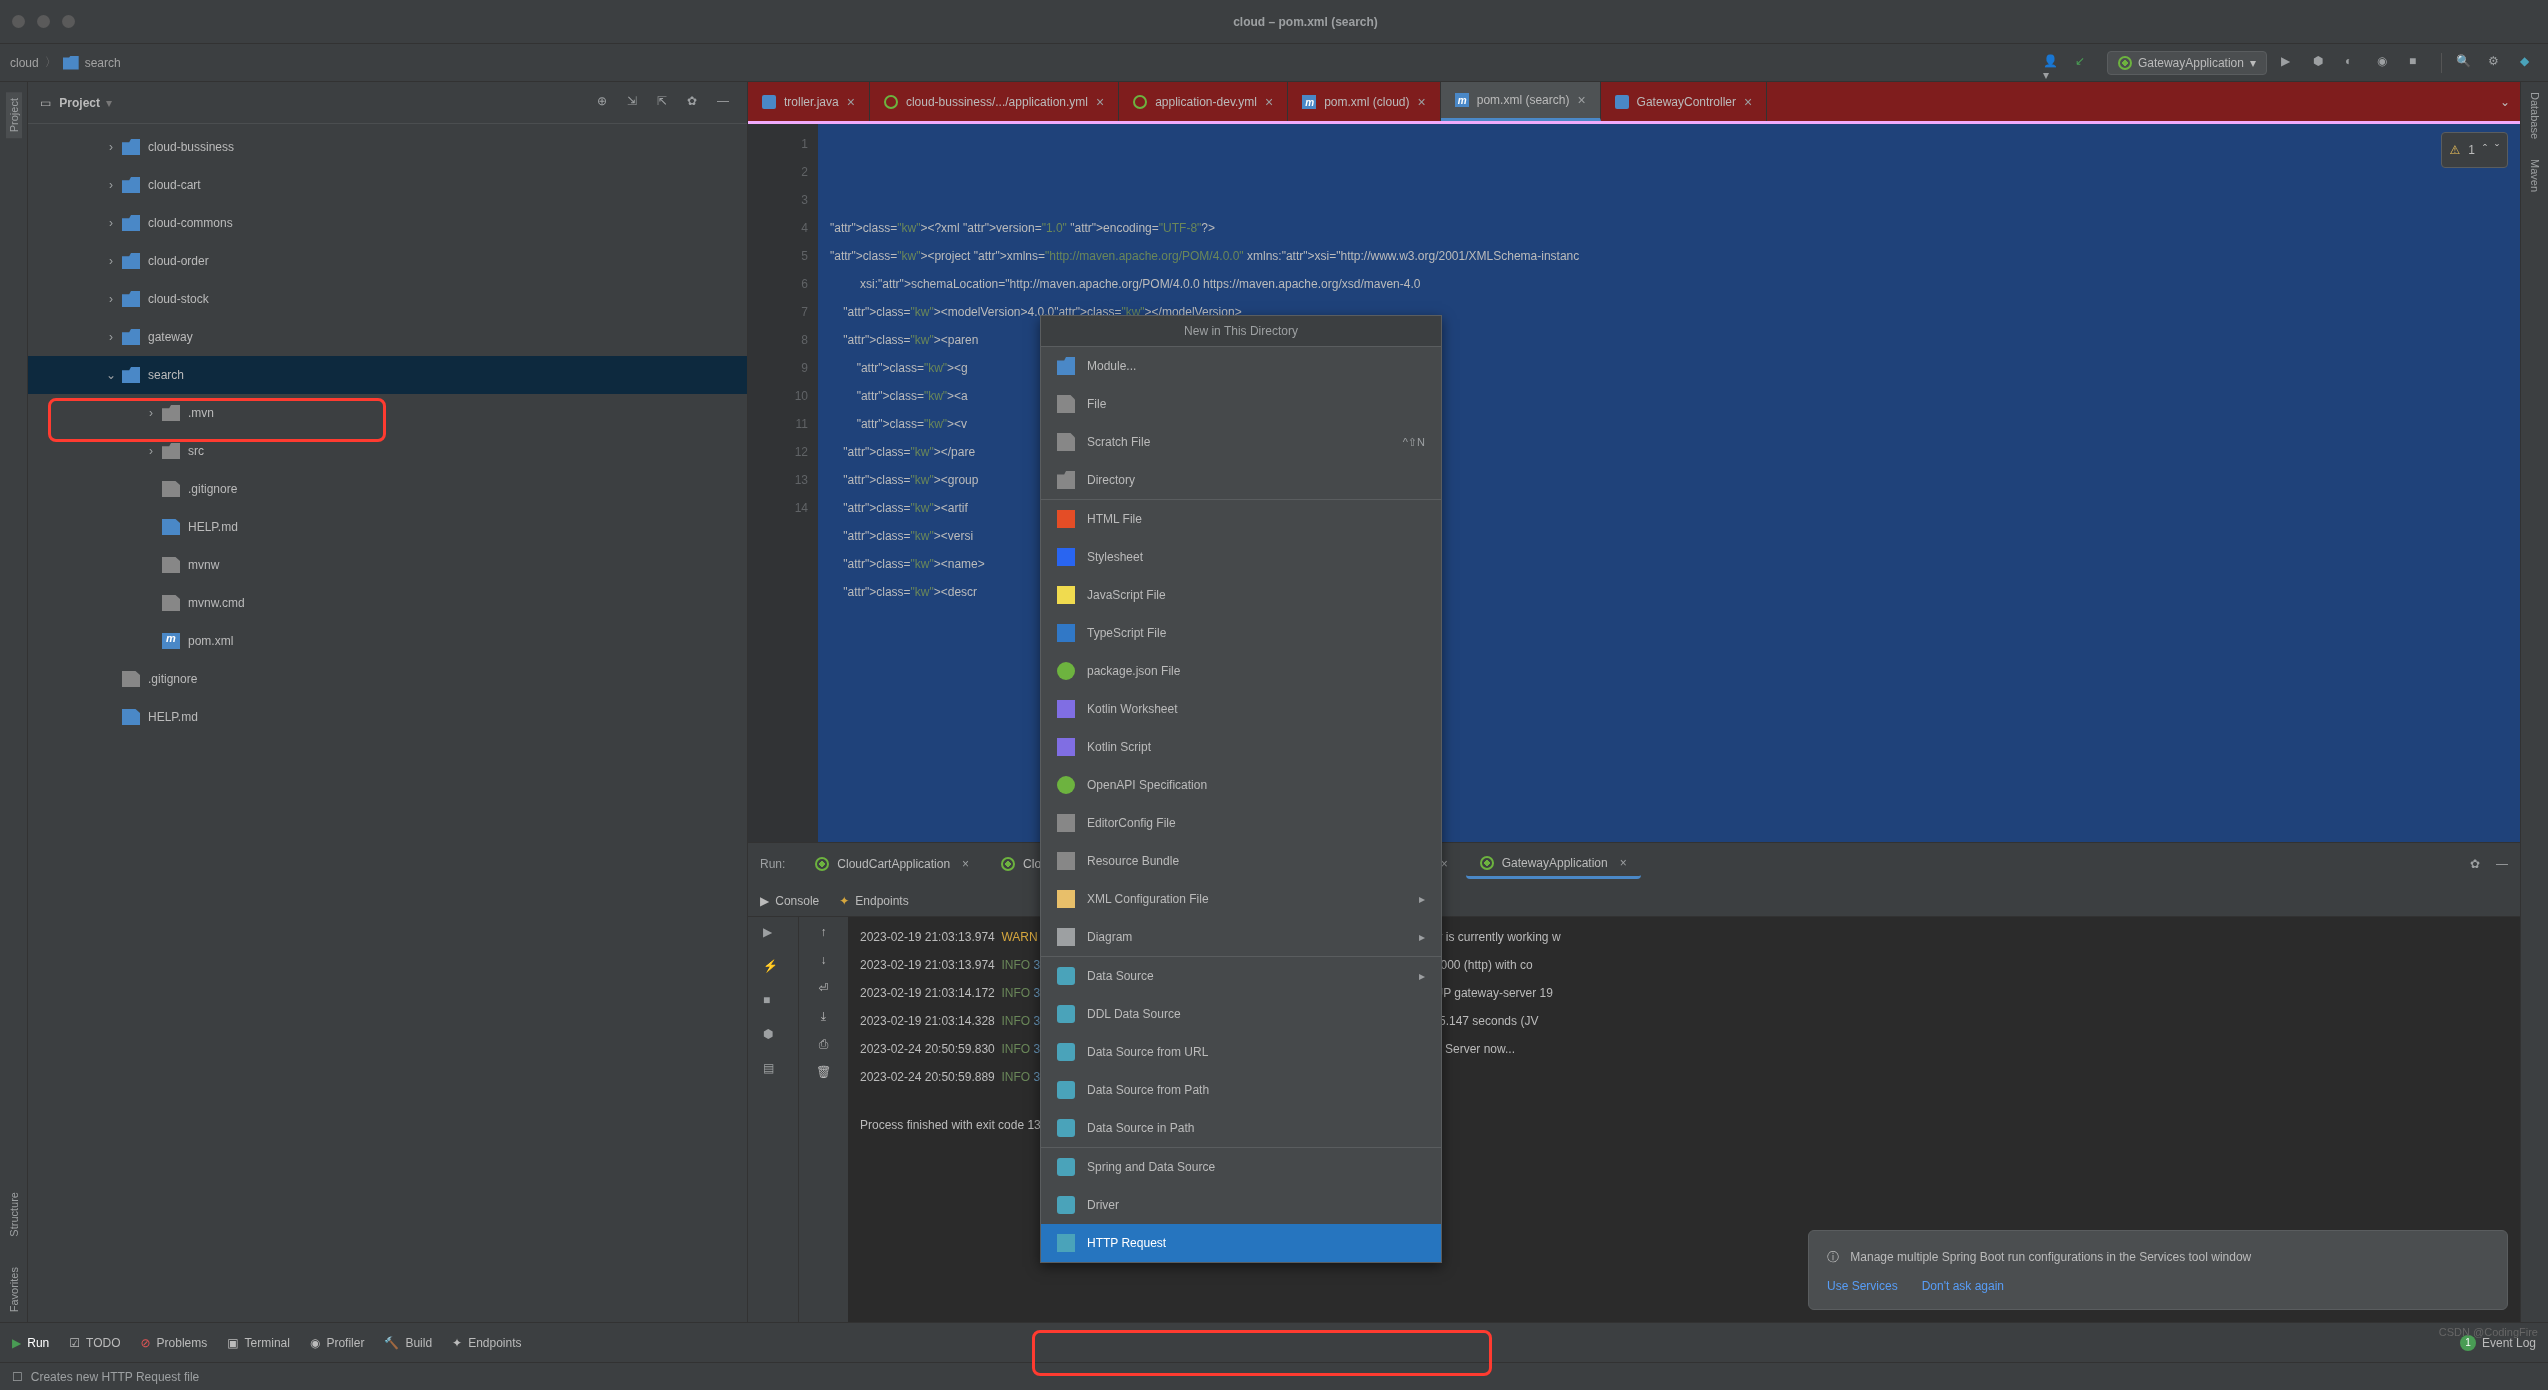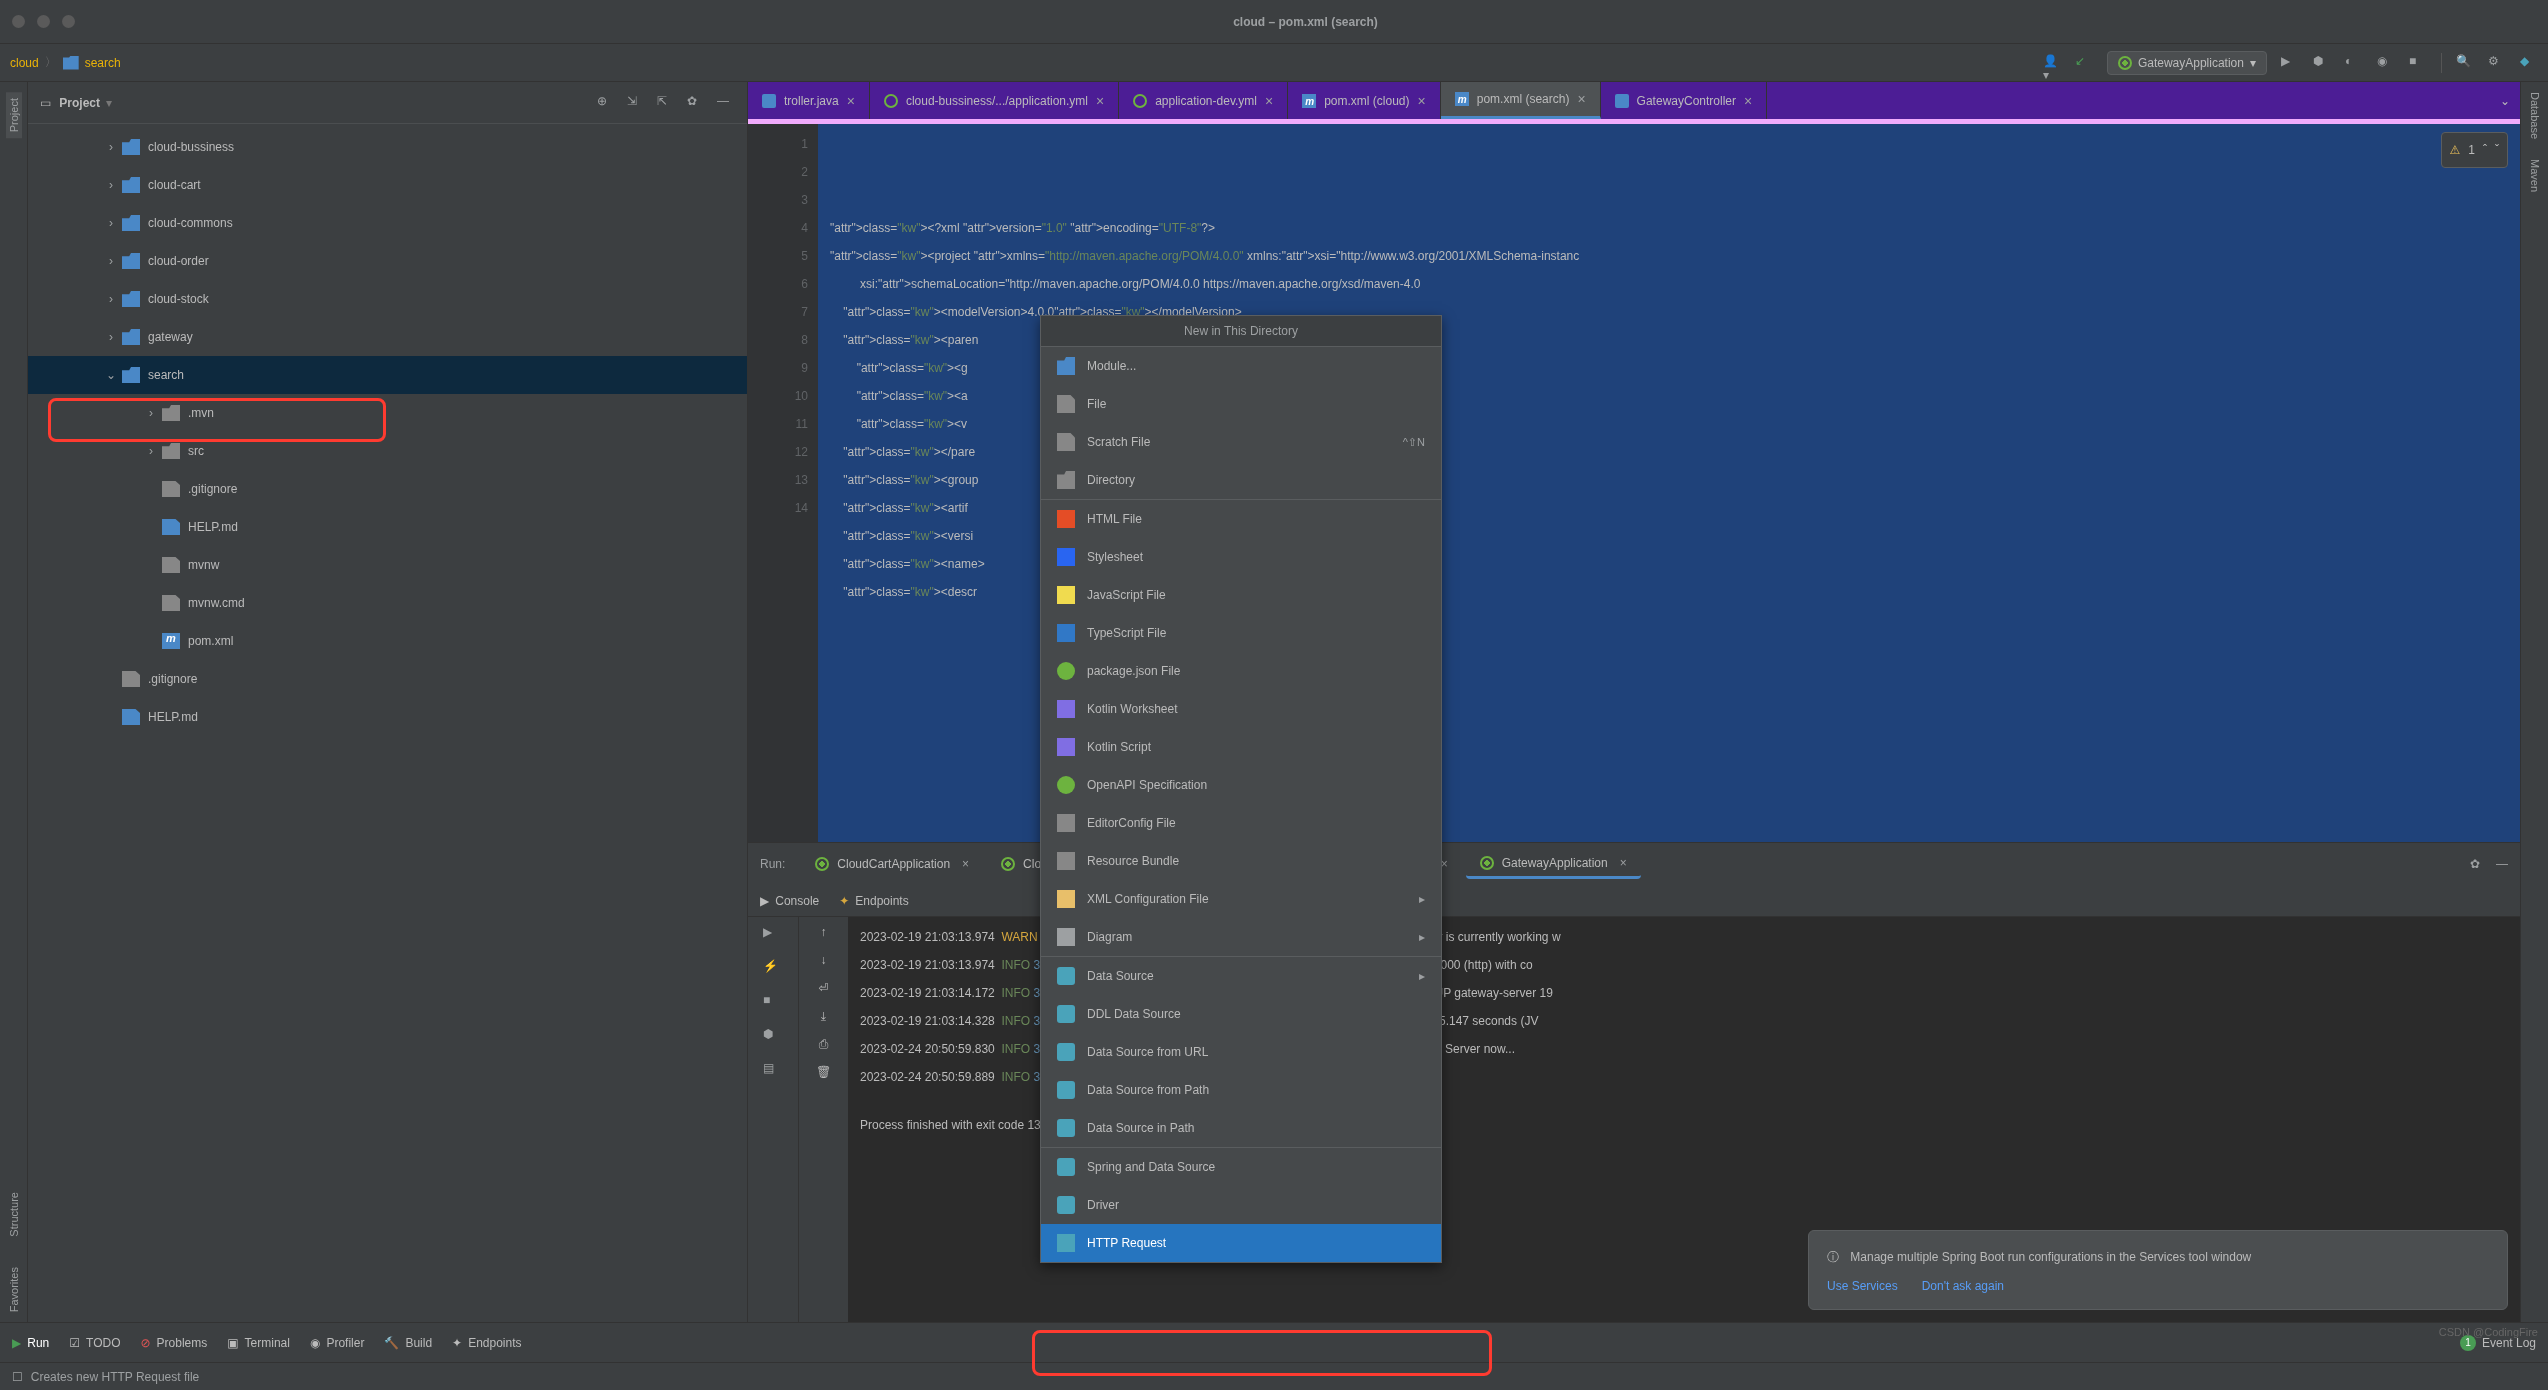--- a/index.html
+++ b/index.html
@@ -2,21 +2,21 @@
 <html><head>
 <meta charset="utf-8">
 <style>
 *{margin:0;padding:0;box-sizing:border-box;font-family:"Segoe UI",Arial,sans-serif;font-size:12px;user-select:none}
 body{background:#3c3f41;color:#bbbbbb;overflow:hidden;width:2548px;height:1390px;transform-origin:top left}
 .titlebar{height:44px;background:#3c3f41;display:flex;align-items:center;padding:0 12px;border-bottom:1px solid #323232}
 .traffic{display:flex;gap:12px;align-items:center}
 .traffic span{width:13px;height:13px;border-radius:50%;background:#5a5a5a}
 .title-text{flex:1;text-align:center;color:#9da0a2;font-weight:600}
 .breadcrumb-bar{height:38px;background:#3c3f41;display:flex;align-items:center;padding:0 10px;border-bottom:1px solid #323232}
-.breadcrumb-bar .crumb{color:#eab308;display:flex;align-items:flex-start;gap:6px}
+.breadcrumb-bar .crumb{color:#a3a3a3;display:flex;align-items:flex-start;gap:6px}
 .breadcrumb-bar .sep{margin:0 6px;color:#777}
 .folder-icon{width:16px;height:14px;background:#4a88c7;clip-path:polygon(0 15%,40% 15%,50% 0,100% 0,100% 100%,0 100%)}
 .toolbar-right{margin-left:auto;display:flex;align-items:center;gap:14px}
 .toolbar-right .icon{width:18px;height:18px;color:#9da0a2;cursor:pointer}
 .run-config{background:#4b4e50;border:1px solid #5a5d5f;border-radius:4px;padding:4px 10px;display:flex;align-items:center;gap:6px;cursor:pointer}
 .sb-icon{width:14px;height:14px;border-radius:50%;background:radial-gradient(circle,#6db33f 40%,transparent 40%);border:2px solid #6db33f}
 .play{color:#499c54}
 .bug{color:#499c54}
 .main{display:flex;height:calc(100% - 44px - 38px - 40px - 28px)}
 .left-rail{width:28px;background:#3c3f41;border-right:1px solid #323232;display:flex;flex-direction:column;align-items:center;padding-top:10px;gap:30px}
@@ -35,21 +35,21 @@
 .tree-row .chev{width:14px;text-align:center;color:#9da0a2}
 .tree-row .ticon{width:18px;height:16px;margin:0 8px 0 4px}
 .ticon.folder{background:#4a88c7;clip-path:polygon(0 20%,40% 20%,50% 0,100% 0,100% 100%,0 100%)}
 .ticon.folder-g{background:#878787;clip-path:polygon(0 20%,40% 20%,50% 0,100% 0,100% 100%,0 100%)}
 .ticon.file{background:#878787;clip-path:polygon(0 0,75% 0,100% 25%,100% 100%,0 100%)}
 .ticon.m{background:#4a88c7;clip-path:none;position:relative}
 .ticon.m::after{content:"m";position:absolute;color:#fff;font-size:11px;font-style:italic;left:4px;top:-1px;font-weight:bold}
 .ticon.md{background:#4a88c7;clip-path:polygon(0 0,75% 0,100% 25%,100% 100%,0 100%)}
 .red-box{position:absolute;border:3px solid #ff3b30;border-radius:8px;pointer-events:none}
 .editor-area{flex:1;display:flex;flex-direction:column;background:#2b2b2b;position:relative;min-width:0}
-.tabs{height:42px;display:flex;align-items:center;background:#4c1d95;border-bottom:5px solid #f0abfc;overflow:hidden}
+.tabs{height:42px;display:flex;align-items:center;background:#7f1d1d;border-bottom:3px solid #f0abfc;overflow:hidden}
 .tab{height:100%;display:flex;align-items:center;padding:0 14px;gap:8px;border-right:1px solid #323232;cursor:pointer;white-space:nowrap}
 .tab.active{background:#4e5254;border-bottom:3px solid #4a88c7}
 .tab .close{color:#9da0a2;font-size:14px}
 .tab .jicon{width:14px;height:14px;background:#4a88c7;border-radius:2px}
 .tab .sicon{width:14px;height:14px;border-radius:50%;border:2px solid #6db33f}
 .tab .micon{width:14px;height:14px;background:#4a88c7}
 .tab .micon::after{content:"m";color:#fff;font-style:italic;font-weight:bold;font-size:10px;padding-left:3px}
 .gutter-editor{flex:1;display:flex;overflow:hidden}
 .gutter{width:70px;background:#313335;text-align:right;padding:6px 10px 0 0;color:#606366;font-family:Menlo,Consolas,monospace;font-size:14px;line-height:28px}
 .code{flex:1;background:#1f427a;padding:6px 0 0 12px;font-family:Menlo,Consolas,monospace;font-size:14px;line-height:28px;white-space:pre;overflow:hidden;position:relative}

